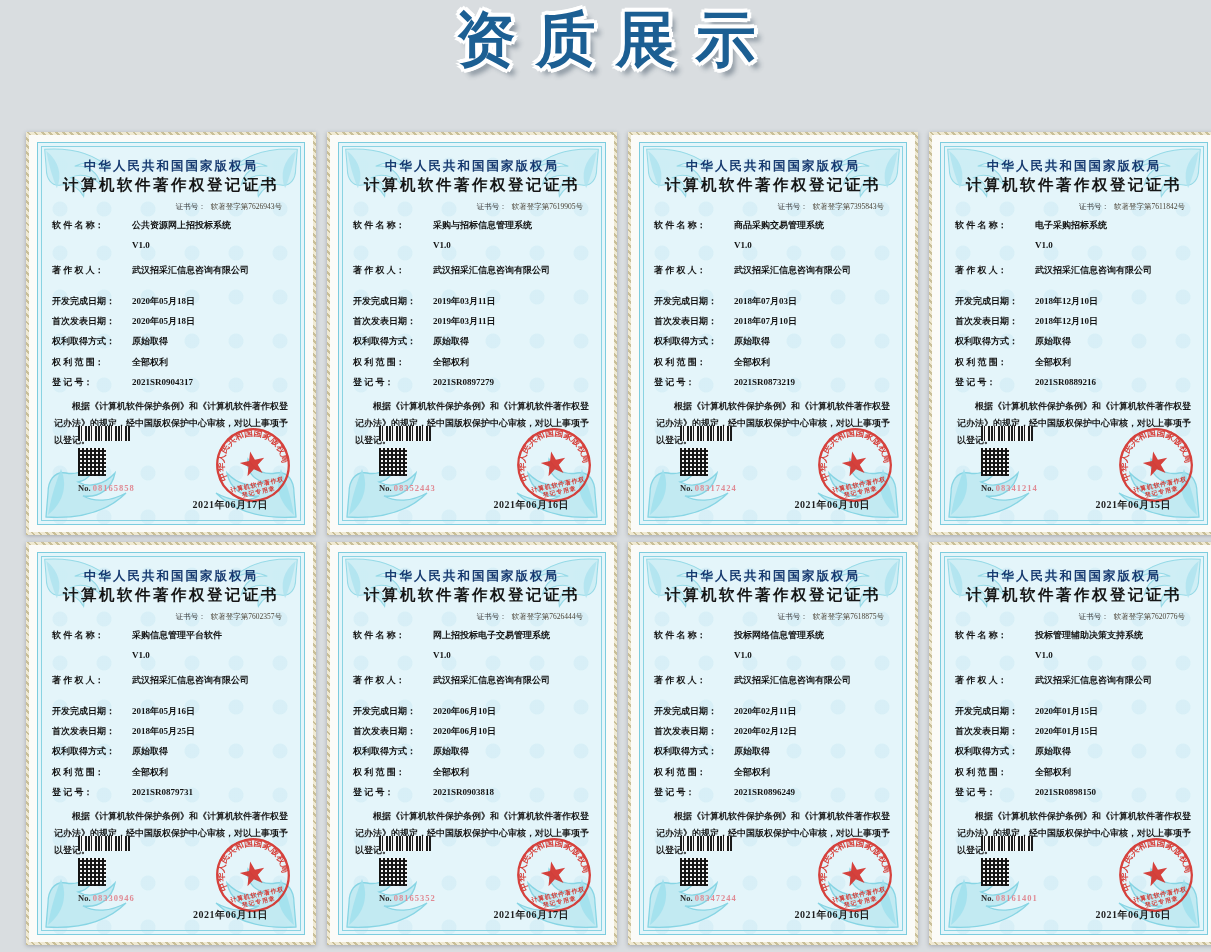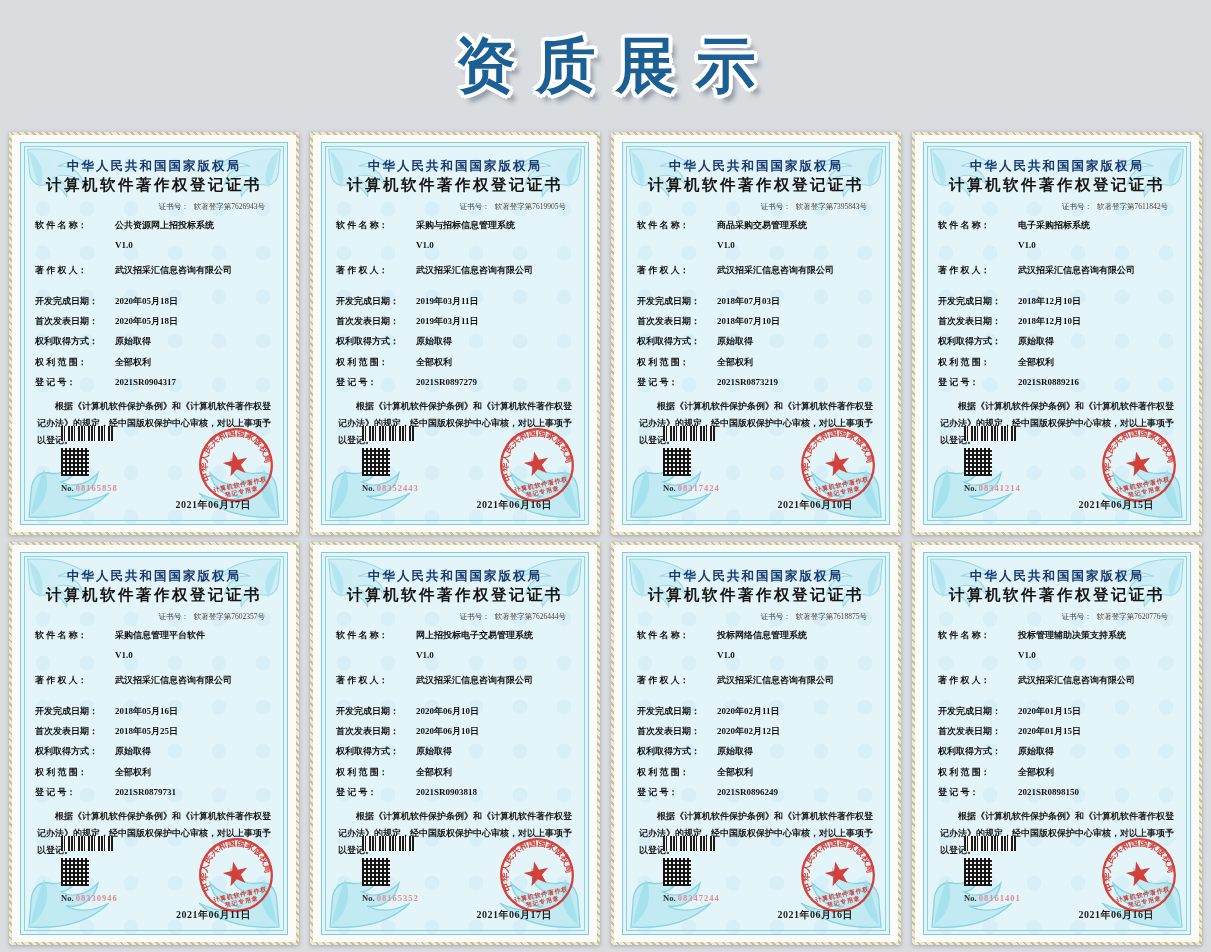--- a/index.html
+++ b/index.html
@@ -2,34 +2,34 @@
 <html><head>
 <meta charset="utf-8">
 <style>
   * { margin:0; padding:0; box-sizing:border-box; }
   html,body { width:1211px; height:952px; overflow:hidden; }
   body {
     background:#d9dde0;
     font-family:"Liberation Serif","DejaVu Serif",serif;
   }
   
-  .title-band { height:132px; display:flex; align-items:center; justify-content:center; }
+  .title-band { height:132px; display:flex; align-items:flex-start; justify-content:center; }
   .page-title {
     font-family:"Liberation Sans","DejaVu Sans",sans-serif;
     font-size:60px; font-weight:900; letter-spacing:20px; padding-left:20px;
     color:#1c5f93;
     text-shadow:
       -3px -3px 0 #fff, 3px -3px 0 #fff, -3px 3px 0 #fff, 3px 3px 0 #fff,
       0 -4px 0 #fff, 0 4px 0 #fff, -4px 0 0 #fff, 4px 0 0 #fff,
       6px 7px 5px rgba(40,60,80,.45);
   }
   
   .cert-grid {
     display:grid; grid-template-columns:repeat(4,290px);
-    column-gap:11px; row-gap:7px; padding:0 9px;
+    column-gap:11px; row-gap:7px; padding:0 26px;
   }
   
   .cert {
     width:290px; height:403px; padding:3px;
     background:repeating-linear-gradient(45deg,#c9bf98 0 2px,#efe9d2 2px 5px);
     box-shadow:0 1px 4px rgba(60,70,80,.35);
   }
   .paper { width:100%; height:100%; background:#fbfbf8; padding:7px 8px; }
   .inner {
     position:relative; width:100%; height:100%;

